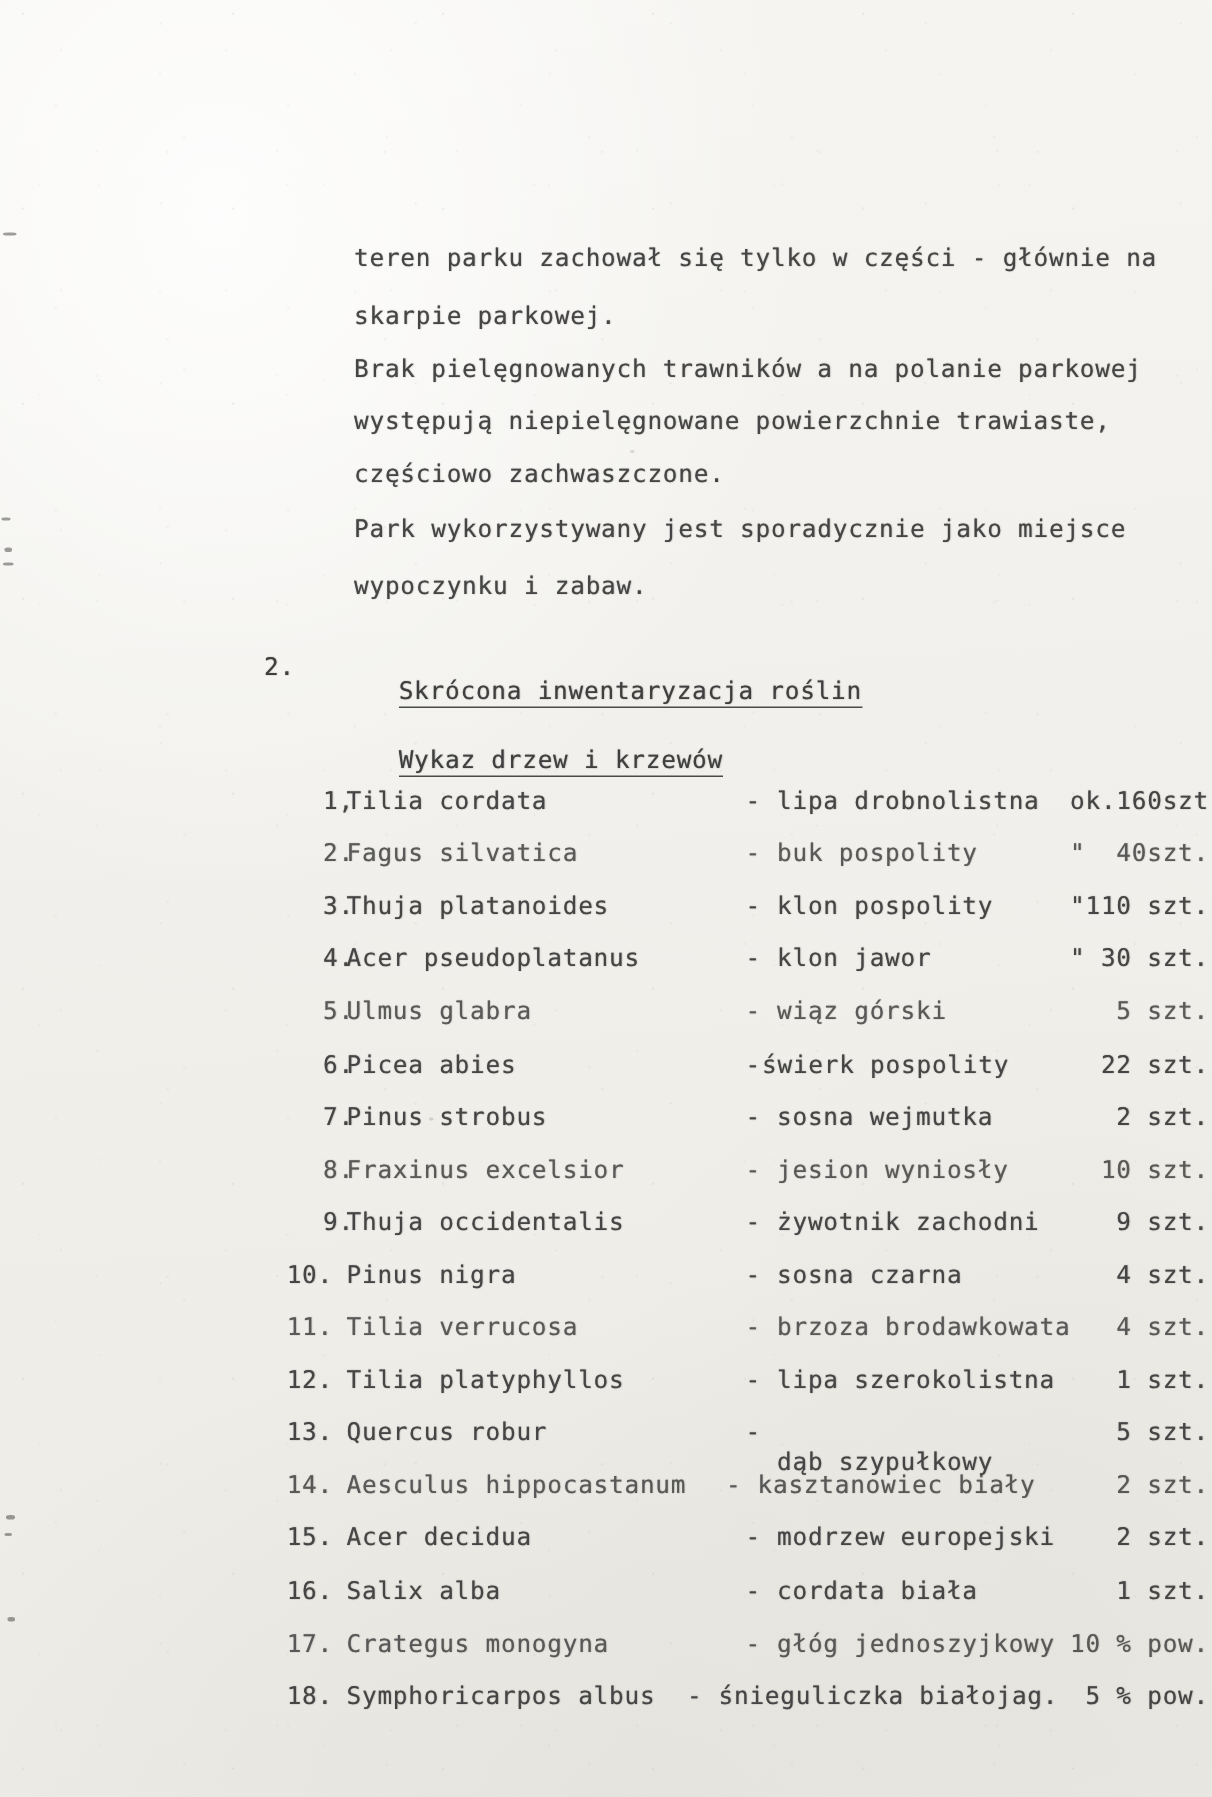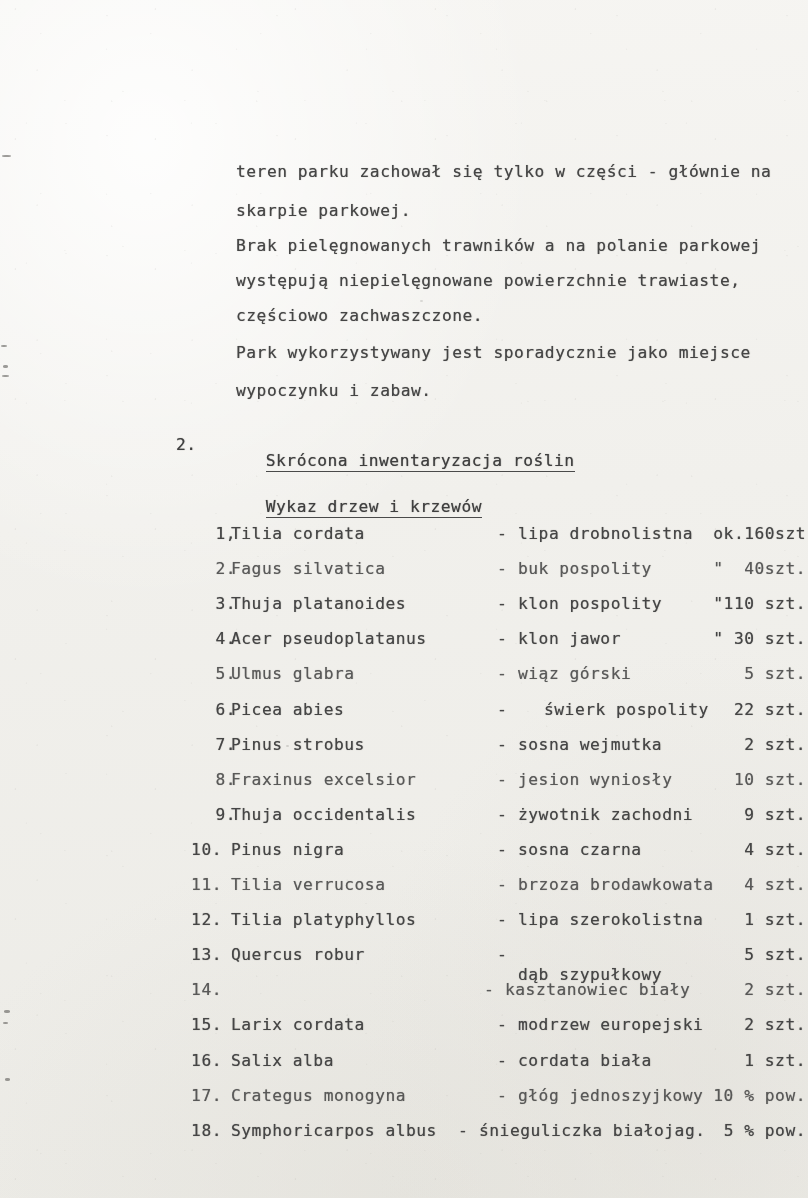--- a/index.html
+++ b/index.html
@@ -167,27 +167,27 @@
     </div>
 
   </div>
 
   <div class="content" id="inventory-list">
       <div class="row ink-dark" style="top: 523px;"><span class="idx" style="left: 126px;">1,</span><span class="latin">Tilia cordata</span><span class="dash" style="left: 497px;">-</span><span class="common" style="left: 518px;">lipa drobnolistna</span><span class="qty" style="right: 2px;">ok.160szt</span></div>
       <div class="row ink-light" style="top: 558.1px;"><span class="idx" style="left: 126px;">2.</span><span class="latin">Fagus silvatica</span><span class="dash" style="left: 497px;">-</span><span class="common" style="left: 518px;">buk pospolity</span><span class="qty" style="right: 2px;">"  40szt.</span></div>
       <div class="row ink-dark" style="top: 593.2px;"><span class="idx" style="left: 126px;">3.</span><span class="latin">Thuja platanoides</span><span class="dash" style="left: 497px;">-</span><span class="common" style="left: 518px;">klon pospolity</span><span class="qty" style="right: 2px;">"110 szt.</span></div>
       <div class="row ink-dark" style="top: 628.3px;"><span class="idx" style="left: 126px;">4.</span><span class="latin">Acer pseudoplatanus</span><span class="dash" style="left: 497px;">-</span><span class="common" style="left: 518px;">klon jawor</span><span class="qty" style="right: 2px;">" 30 szt.</span></div>
       <div class="row ink-light" style="top: 663.4px;"><span class="idx" style="left: 126px;">5.</span><span class="latin">Ulmus glabra</span><span class="dash" style="left: 497px;">-</span><span class="common" style="left: 518px;">wiąz górski</span><span class="qty" style="right: 2px;">5 szt.</span></div>
-      <div class="row ink-dark" style="top: 698.5px;"><span class="idx" style="left: 126px;">6.</span><span class="latin">Picea abies</span><span class="dash" style="left: 497px;">-</span><span class="common" style="left: 544px;">świerk pospolity</span><span class="qty" style="right: 2px;">22 szt.</span></div>
+      <div class="row ink-dark" style="top: 698.5px;"><span class="idx" style="left: 126px;">6.</span><span class="latin">Picea abies</span><span class="dash" style="left: 497px;">-</span><span class="common" style="left: 508px;">świerk pospolity</span><span class="qty" style="right: 2px;">22 szt.</span></div>
       <div class="row ink-dark" style="top: 733.6px;"><span class="idx" style="left: 126px;">7.</span><span class="latin">Pinus strobus</span><span class="dash" style="left: 497px;">-</span><span class="common" style="left: 518px;">sosna wejmutka</span><span class="qty" style="right: 2px;">2 szt.</span></div>
       <div class="row ink-light" style="top: 768.7px;"><span class="idx" style="left: 126px;">8.</span><span class="latin">Fraxinus excelsior</span><span class="dash" style="left: 497px;">-</span><span class="common" style="left: 518px;">jesion wyniosły</span><span class="qty" style="right: 2px;">10 szt.</span></div>
       <div class="row ink-dark" style="top: 803.8px;"><span class="idx" style="left: 126px;">9.</span><span class="latin">Thuja occidentalis</span><span class="dash" style="left: 497px;">-</span><span class="common" style="left: 518px;">żywotnik zachodni</span><span class="qty" style="right: 2px;">9 szt.</span></div>
       <div class="row ink-dark" style="top: 838.9px;"><span class="idx" style="left: 112px;">10.</span><span class="latin">Pinus nigra</span><span class="dash" style="left: 497px;">-</span><span class="common" style="left: 518px;">sosna czarna</span><span class="qty" style="right: 2px;">4 szt.</span></div>
       <div class="row ink-light" style="top: 874px;"><span class="idx" style="left: 112px;">11.</span><span class="latin">Tilia verrucosa</span><span class="dash" style="left: 497px;">-</span><span class="common" style="left: 518px;">brzoza brodawkowata</span><span class="qty" style="right: 2px;">4 szt.</span></div>
       <div class="row ink-dark" style="top: 909.1px;"><span class="idx" style="left: 112px;">12.</span><span class="latin">Tilia platyphyllos</span><span class="dash" style="left: 497px;">-</span><span class="common" style="left: 518px;">lipa szerokolistna</span><span class="qty" style="right: 2px;">1 szt.</span></div>
       <div class="row ink-dark" style="top: 944.2px;"><span class="idx" style="left: 112px;">13.</span><span class="latin">Quercus robur</span><span class="dash" style="left: 497px;">-</span><span class="common" style="left: 518px; margin-top: 20px;">dąb szypułkowy</span><span class="qty" style="right: 2px;">5 szt.</span></div>
-      <div class="row ink-light" style="top: 979.3px;"><span class="idx" style="left: 112px;">14.</span><span class="dash" style="left: 484px;">-</span><span class="common" style="left: 505px;">kasztanowiec biały</span><span class="qty" style="right: 2px;">2 szt.</span></div>
-      <div class="row ink-dark" style="top: 1014.4px;"><span class="idx" style="left: 112px;">15.</span><span class="latin">Larix cordata</span><span class="dash" style="left: 497px;">-</span><span class="common" style="left: 518px;">modrzew europejski</span><span class="qty" style="right: 2px;">2 szt.</span></div>
+      <div class="row ink-light" style="top: 979.3px;"><span class="idx" style="left: 112px;">14.</span><span class="latin">Aesculus hippocastanum</span><span class="dash" style="left: 484px;">-</span><span class="common" style="left: 505px;">kasztanowiec biały</span><span class="qty" style="right: 2px;">2 szt.</span></div>
+      <div class="row ink-dark" style="top: 1014.4px;"><span class="idx" style="left: 112px;">15.</span><span class="latin">Acer decidua</span><span class="dash" style="left: 497px;">-</span><span class="common" style="left: 518px;">modrzew europejski</span><span class="qty" style="right: 2px;">2 szt.</span></div>
       <div class="row ink-dark" style="top: 1049.5px;"><span class="idx" style="left: 112px;">16.</span><span class="latin">Salix alba</span><span class="dash" style="left: 497px;">-</span><span class="common" style="left: 518px;">cordata biała</span><span class="qty" style="right: 2px;">1 szt.</span></div>
       <div class="row ink-light" style="top: 1084.6px;"><span class="idx" style="left: 112px;">17.</span><span class="latin">Crategus monogyna</span><span class="dash" style="left: 497px;">-</span><span class="common" style="left: 518px;">głóg jednoszyjkowy</span><span class="qty" style="right: 2px;">10 % pow.</span></div>
       <div class="row ink-dark" style="top: 1119.7px;"><span class="idx" style="left: 112px;">18.</span><span class="latin">Symphoricarpos albus</span><span class="dash" style="left: 458px;">-</span><span class="common" style="left: 479px;">śnieguliczka białojag.</span><span class="qty" style="right: 2px;">5 % pow.</span></div>
     </div>
 </div>
 
 </body></html>

